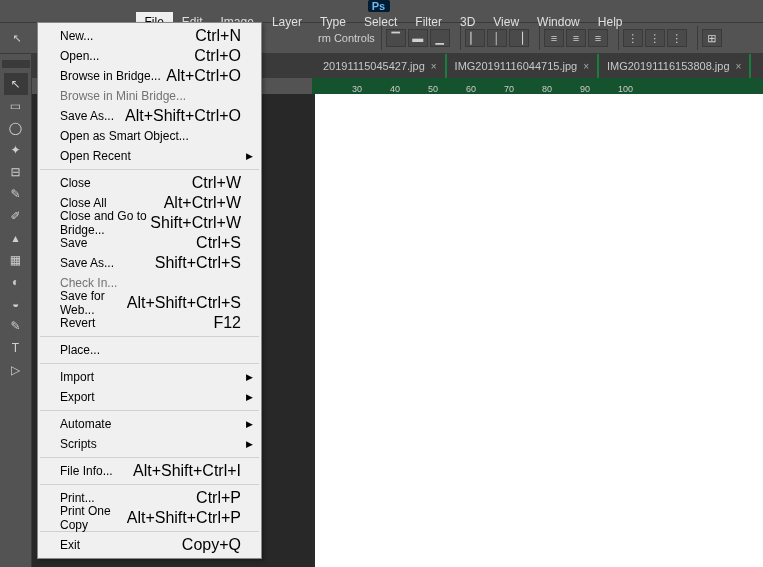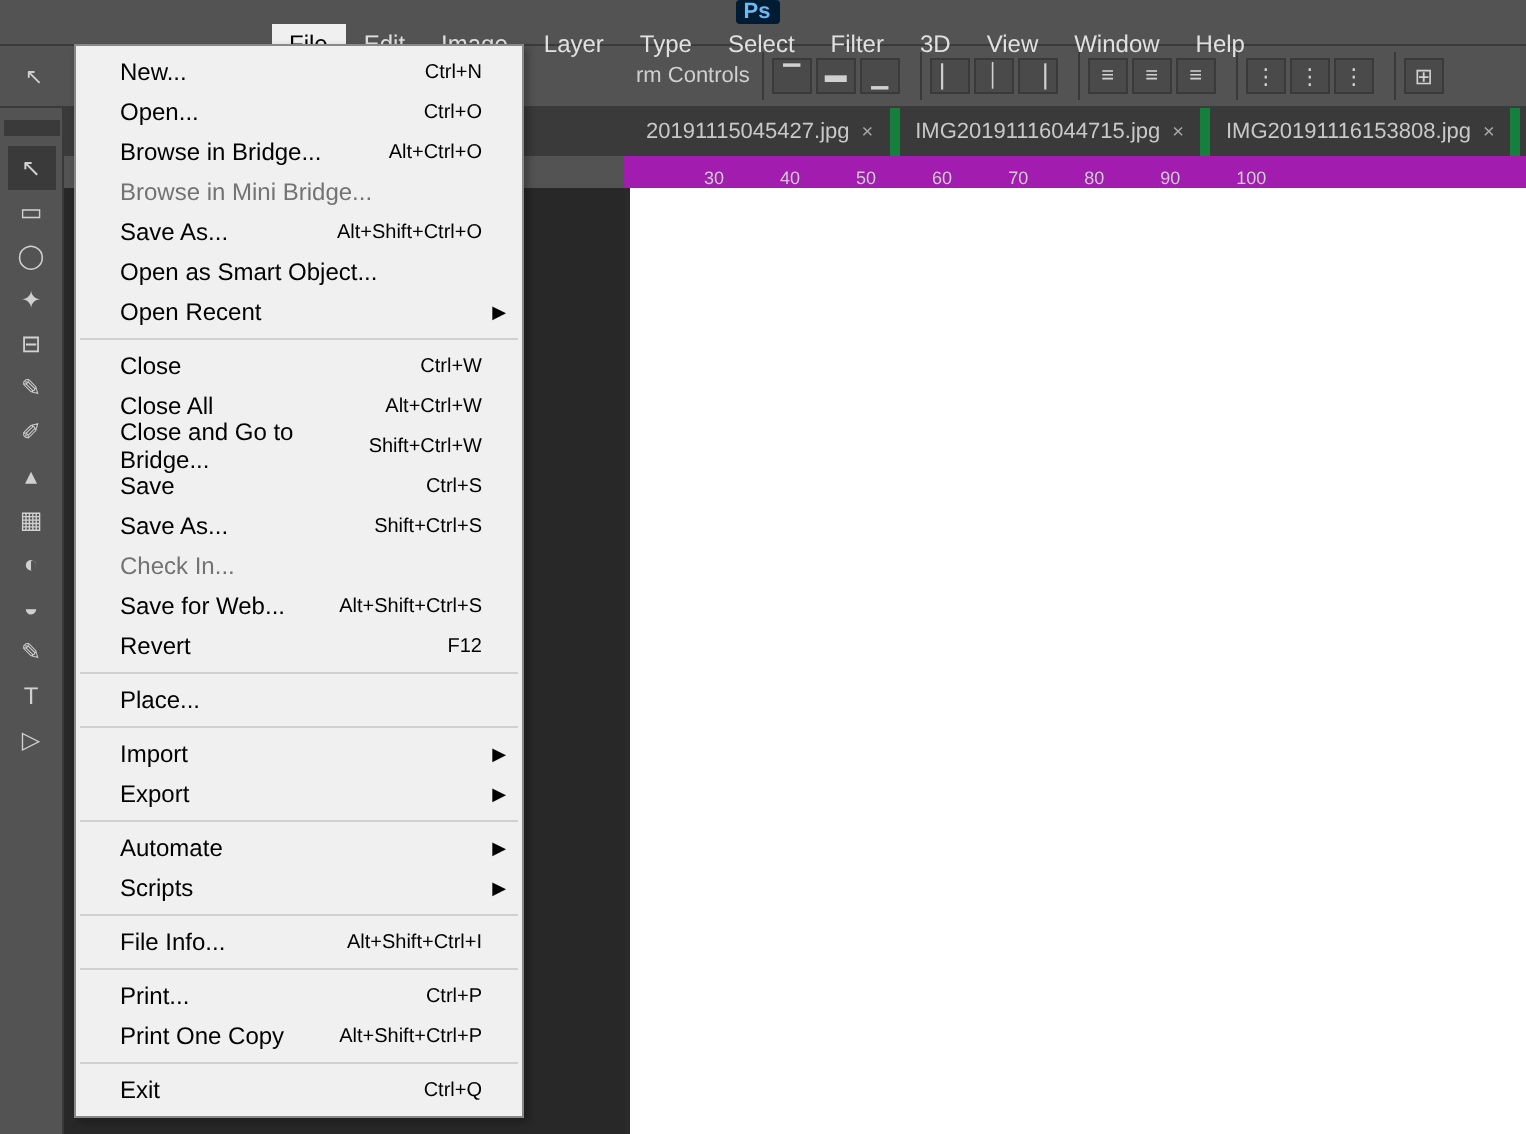--- a/index.html
+++ b/index.html
@@ -74,28 +74,28 @@
     background: #3a3a3a;
     display: flex;
     align-items: center;
     font-size: 11px;
     color: #c8c8c8;
   }
   .doc-tab {
     display: flex; align-items: center;
     padding: 0 8px;
     height: 100%;
-    border-right: 5px solid #15803d;
+    border-right: 2px solid #15803d;
     gap: 6px;
   }
   .doc-tab .close { font-size: 10px; color: #aaa; }
   
   .ruler {
     height: 16px;
-    background: #a21caf;
+    background: #14532d;
     display: flex;
     align-items: flex-end;
     padding-left: 40px;
     color: #ccc;
     font-size: 9px;
     gap: 28px;
   }
   
   .toolspanel {
     position: absolute;
@@ -156,21 +156,21 @@
   }
   .dd-item {
     display: flex;
     justify-content: space-between;
     align-items: center;
     padding: 2px 20px 2px 22px;
     height: 20px;
     position: relative;
   }
   .dd-item.disabled { color: #737373; }
-  .dd-item .shortcut { color: #000; font-size: 10px;}
+  .dd-item .shortcut { color: #000; font-size: 16px;}
   .dd-sep {
     height: 1px;
     background: #d0d0d0;
     margin: 3px 2px;
   }
   .dd-arrow {
     position: absolute;
     right: 8px;
     font-size: 9px;
   }
@@ -368,15 +368,15 @@
       <span>Print...</span>
       <span class="shortcut">Ctrl+P</span>
     </div>
     <div class="dd-item">
       <span>Print One Copy</span>
       <span class="shortcut">Alt+Shift+Ctrl+P</span>
     </div>
     <div class="dd-sep"></div>
     <div class="dd-item">
       <span>Exit</span>
-      <span class="shortcut">Ctrl+Q</span>
+      <span class="shortcut">Copy+Q</span>
     </div>
   </div>
 
 </body></html>

